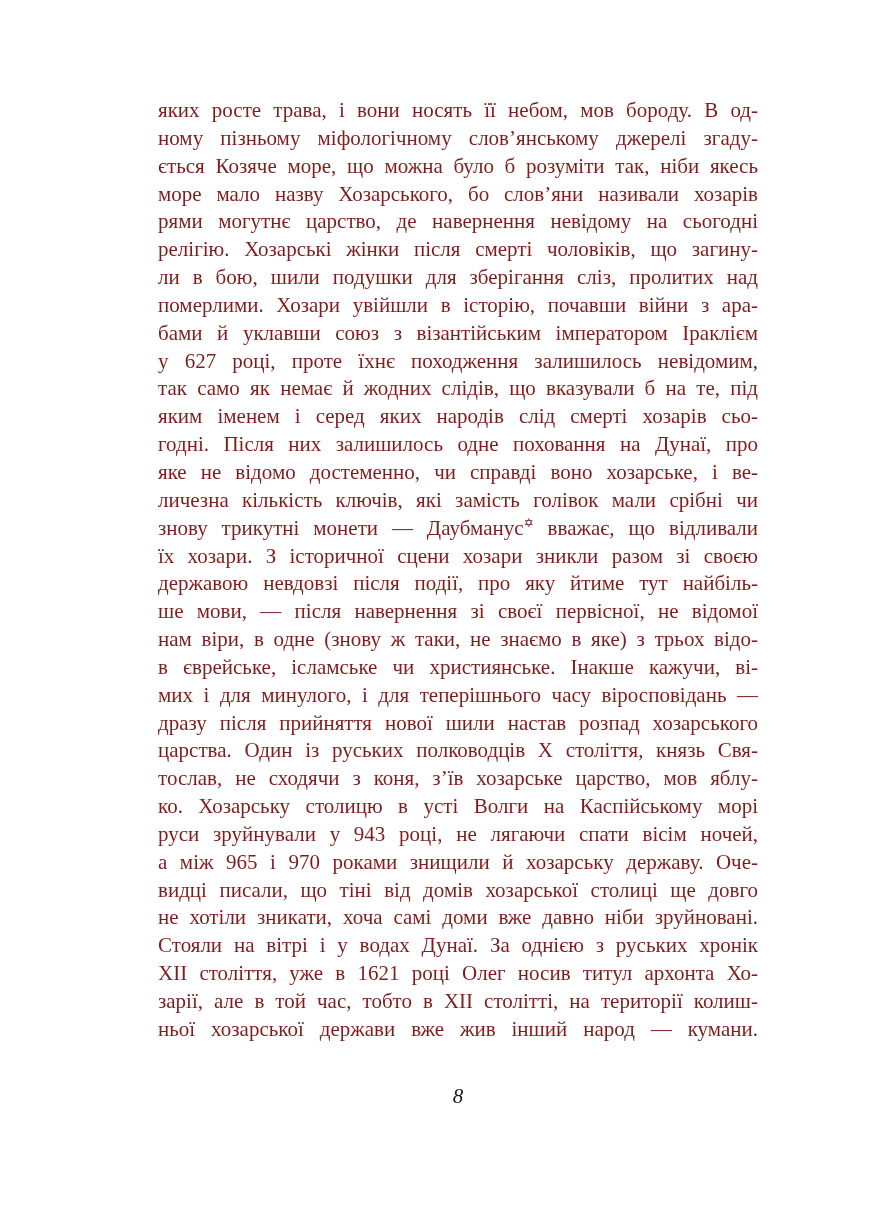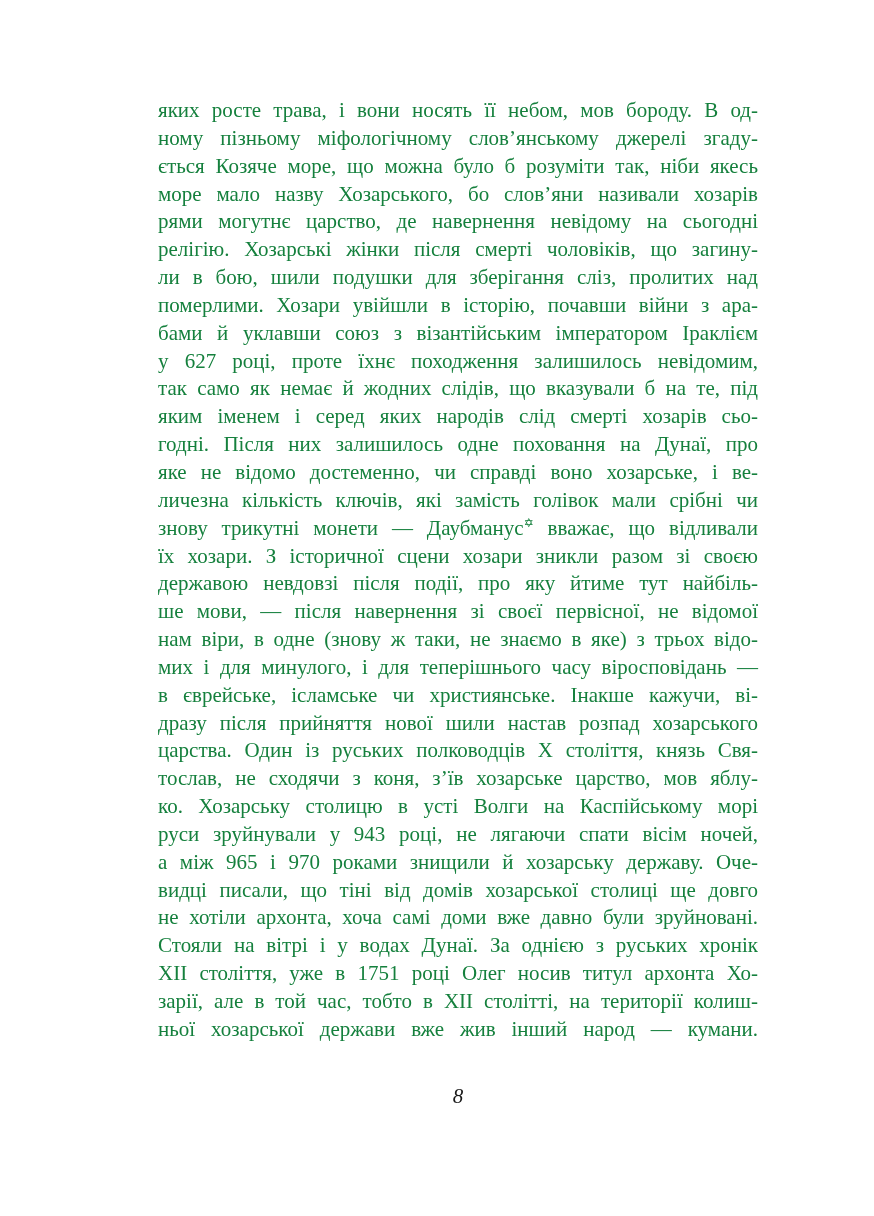--- a/index.html
+++ b/index.html
@@ -21,21 +21,21 @@
     left: 158px;
     top: 97px;
     width: 600px;
   }
   .line {
     font-size: 21px;
     line-height: 27.85px;
     text-align: justify;
     text-align-last: justify;
     white-space: normal;
-    color: #15803d;
+    color: #7f1d1d;
   }
   .footnote-star {
     font-family: "DejaVu Sans", sans-serif;
     font-size: 12px;
     line-height: 0;
     vertical-align: super;
   }
   .page-number {
     position: absolute;
     left: 158px;
@@ -66,29 +66,29 @@
       <div class="line">так само як немає й жодних слідів, що вказували б на те, під</div>
       <div class="line">яким іменем і серед яких народів слід смерті хозарів сьо-</div>
       <div class="line">годні. Після них залишилось одне поховання на Дунаї, про</div>
       <div class="line">яке не відомо достеменно, чи справді воно хозарське, і ве-</div>
       <div class="line">личезна кількість ключів, які замість голівок мали срібні чи</div>
       <div class="line"><span>знову трикутні монети — Даубманус</span><sup class="footnote-star">✡</sup><span> вважає, що відливали</span></div>
       <div class="line">їх хозари. З історичної сцени хозари зникли разом зі своєю</div>
       <div class="line">державою невдовзі після події, про яку йтиме тут найбіль-</div>
       <div class="line">ше мови, — після навернення зі своєї первісної, не відомої</div>
       <div class="line">нам віри, в одне (знову ж таки, не знаємо в яке) з трьох відо-</div>
+      <div class="line">в єврейське, ісламське чи християнське. Інакше кажучи, ві-</div>
       <div class="line">мих і для минулого, і для теперішнього часу віросповідань —</div>
-      <div class="line">в єврейське, ісламське чи християнське. Інакше кажучи, ві-</div>
       <div class="line">дразу після прийняття нової шили настав розпад хозарського</div>
       <div class="line">царства. Один із руських полководців X століття, князь Свя-</div>
       <div class="line">тослав, не сходячи з коня, з’їв хозарське царство, мов яблу-</div>
       <div class="line">ко. Хозарську столицю в усті Волги на Каспійському морі</div>
       <div class="line">руси зруйнували у 943 році, не лягаючи спати вісім ночей,</div>
       <div class="line">а між 965 і 970 роками знищили й хозарську державу. Оче-</div>
       <div class="line">видці писали, що тіні від домів хозарської столиці ще довго</div>
-      <div class="line">не хотіли архонта, хоча самі доми вже давно були зруйновані.</div>
+      <div class="line">не хотіли зникати, хоча самі доми вже давно ніби зруйновані.</div>
       <div class="line">Стояли на вітрі і у водах Дунаї. За однією з руських хронік</div>
-      <div class="line">XII століття, уже в 1751 році Олег носив титул архонта Хо-</div>
+      <div class="line">XII століття, уже в 1621 році Олег носив титул архонта Хо-</div>
       <div class="line">зарії, але в той час, тобто в XII столітті, на території колиш-</div>
       <div class="line">ньої хозарської держави вже жив інший народ — кумани.</div>
     </div>
   <div class="page-number">8</div>
 </div>
 
 </body></html>

